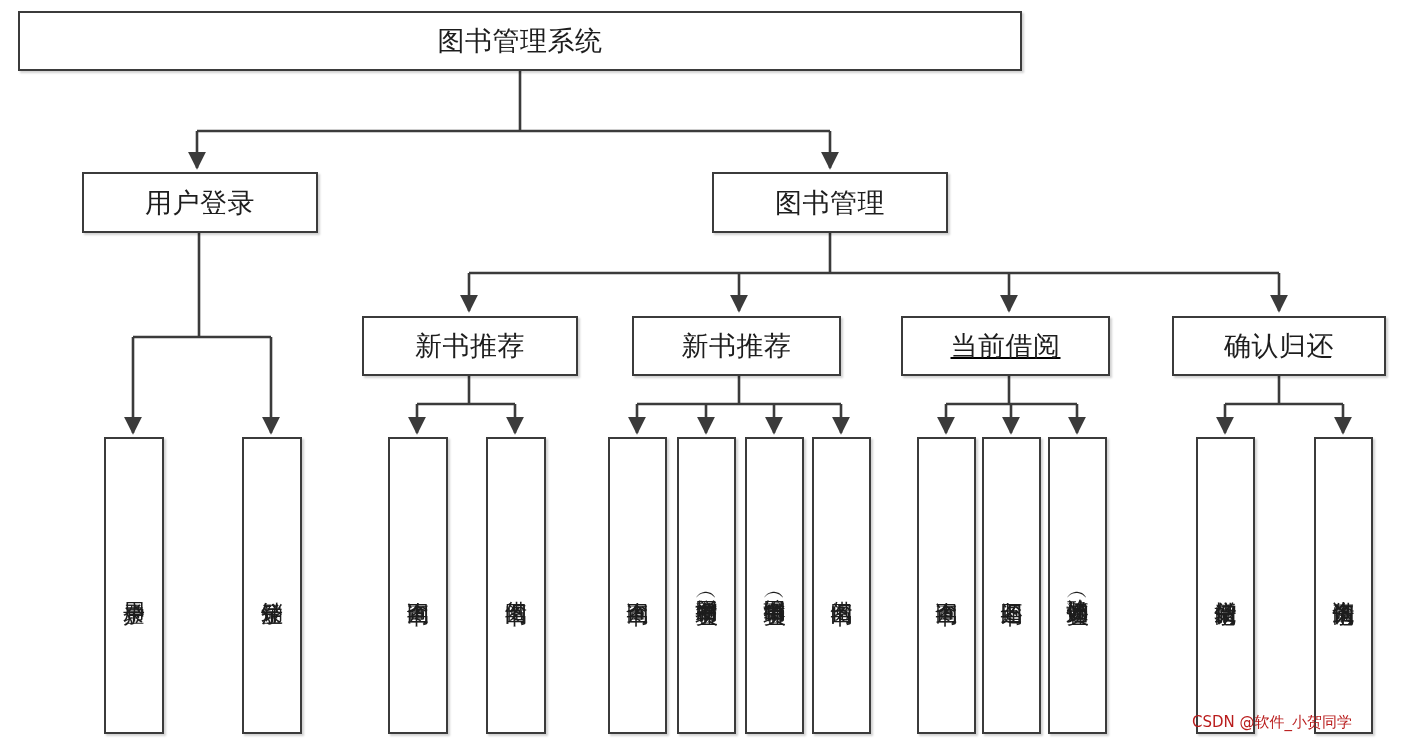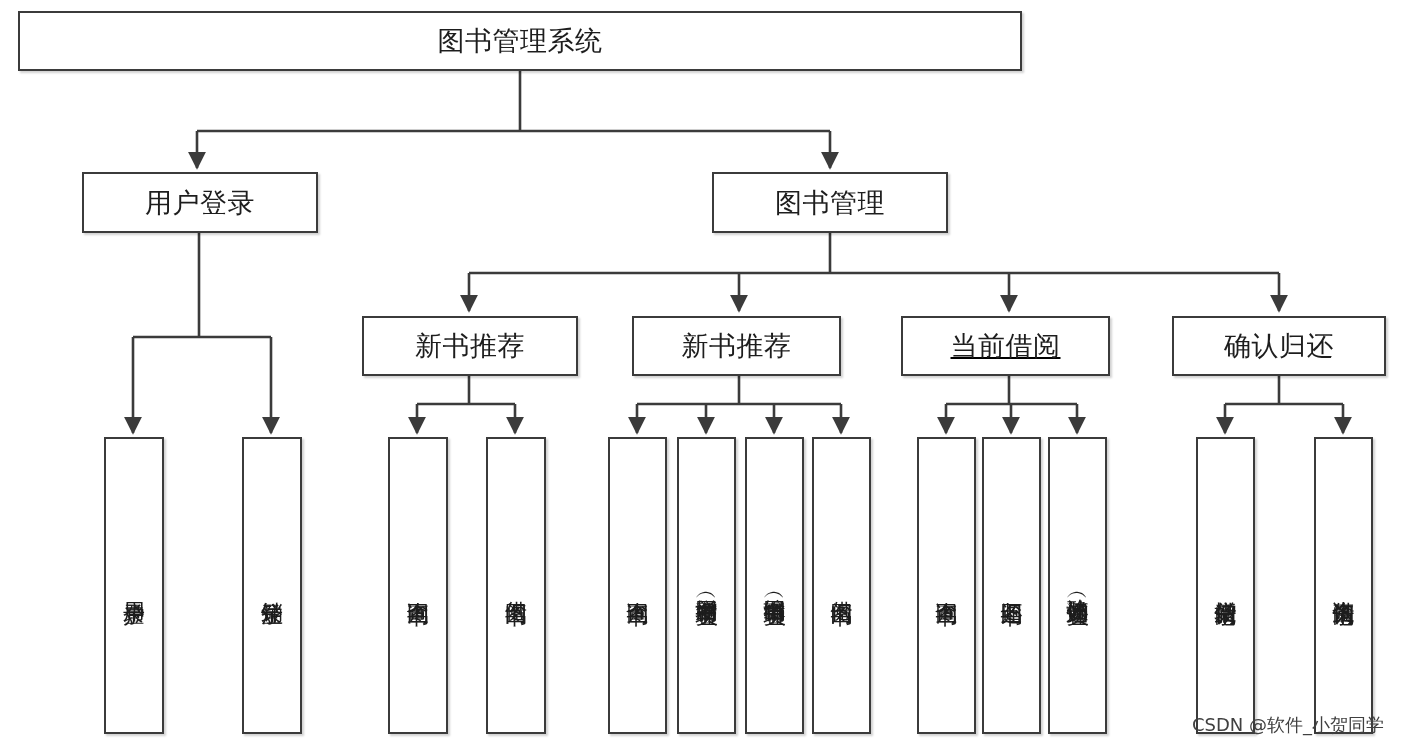--- a/index.html
+++ b/index.html
@@ -47,22 +47,22 @@
     writing-mode: vertical-rl;
     text-orientation: upright;
     font-size: 22px;
     letter-spacing: 1px;
     line-height: 1.0;
   }
   .watermark {
     position: absolute;
     left: 1192px;
     top: 713px;
-    font-size: 18px;
-    color: #404040;
+    font-size: 15px;
+    color: #b91c1c;
     white-space: nowrap;
     font-family: "DejaVu Sans", "Liberation Sans", sans-serif;
   }
 </style>
 </head>
 <body>
 
 <div id="diagram-root">
 
   <svg class="diagram-canvas" viewBox="0 0 1405 747">

